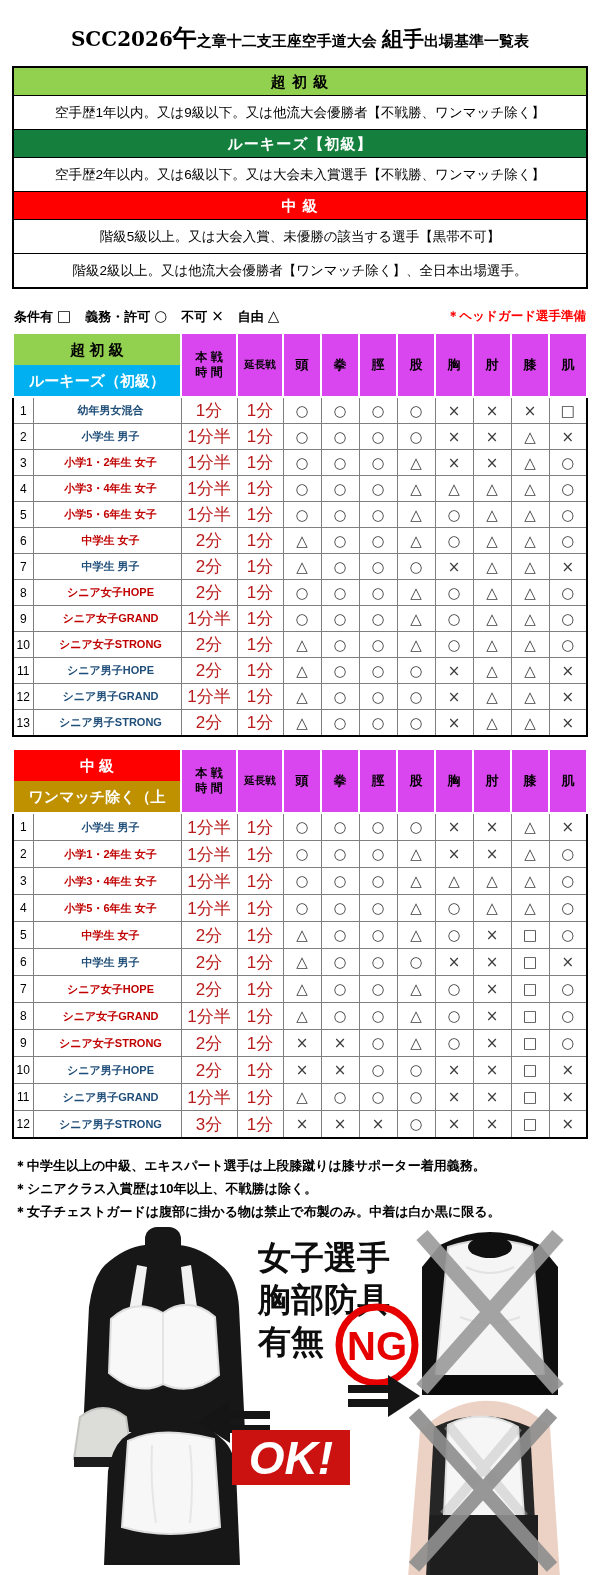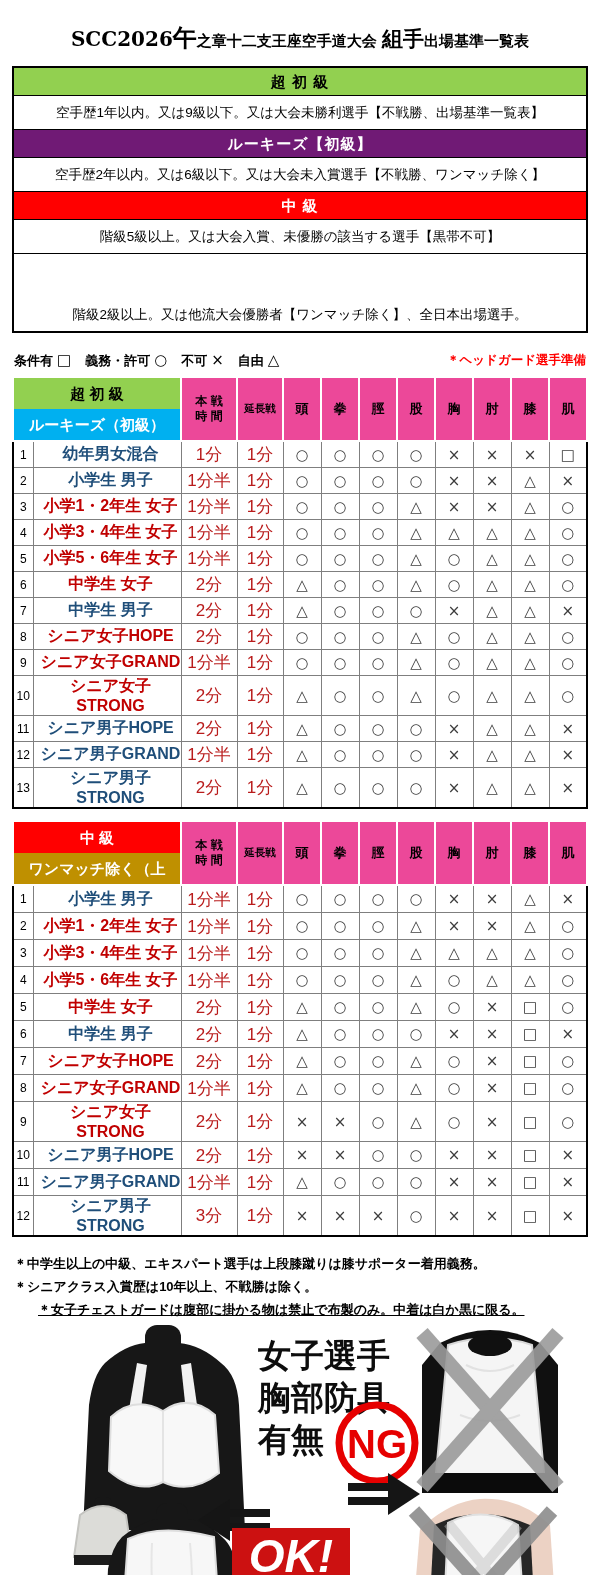--- a/index.html
+++ b/index.html
@@ -16,65 +16,65 @@
   .title .t-lg{font-size:20px;}
   .title .t-xl{font-size:24px;}
   .title .t-md{font-size:15px;}
   .title .t-kumite{font-size:21px;}
   
   .bands{margin:12px 12px 0;border:2px solid #000;}
   .band-head{height:27px;line-height:27px;text-align:center;font-weight:bold;
     font-size:15px;border-bottom:1px solid #000;letter-spacing:1px;}
   .band-desc{height:33px;line-height:33px;text-align:center;font-size:13.5px;
     border-bottom:1px solid #000;color:#000;}
-  .bands .band:last-child .band-desc{border-bottom:none;margin-top:44px;}
+  .bands .band:last-child .band-desc{border-bottom:none;}
   
   .legend-row{margin:18px 14px 0;display:flex;justify-content:space-between;align-items:center;}
   .legend{font-weight:bold;font-size:13px;color:#000;}
   .legend .sym{font-family:"DejaVu Sans",sans-serif;font-size:15px;font-weight:normal;margin:0 14px 0 4px;}
   .headguard-note{font-weight:bold;font-size:12.5px;margin-left:16px;}
   
   table.grid{border-collapse:collapse;table-layout:fixed;width:576px;margin:6px 12px 0;
     border:2px solid #000;}
   table.grid th,table.grid td{padding:0;}
-  table.grid thead th{background:#ec4899;border:2px solid #fff;color:#000;vertical-align:middle;}
+  table.grid thead th{background:#d946ef;border:2px solid #fff;color:#000;vertical-align:middle;}
   table.grid thead th.split{padding:0;border:2px solid #fff;background:#fff;}
   .split-top,.split-bot{height:31px;line-height:31px;text-align:center;font-weight:bold;font-size:15px;}
   .hd-time div{line-height:15px;font-size:12px;font-weight:bold;text-align:center;}
   .hd-ext{font-size:10.5px;font-weight:bold;text-align:center;}
   .hd-sym{font-size:13px;font-weight:bold;text-align:center;}
   table.grid tbody td{border:1px solid #7f7f7f;height:25px;text-align:center;background:#fff;}
   table.t2 tbody td{height:26px;}
   td.c-no{font-size:12px;color:#000;}
-  td.c-name{text-align:right;padding-left:7px !important;font-weight:bold;font-size:16px;}
+  td.c-name{text-align:right;padding-left:7px !important;font-weight:bold;font-size:11px;}
   td.c-time,td.c-ext{font-size:17px;color:#b91c1c;}
   td.c-mark{font-family:"DejaVu Sans",sans-serif;font-size:15px;color:#3d3d3d;}
   .name-blue{color:#1f4e79;}
   .name-red{color:#c00000;}
   
   .footnotes{margin:15px 14px 0;font-weight:bold;font-size:13px;line-height:23px;color:#000;}
-  .fn-u{text-decoration:underline;margin-left:24px;}
+  .fn-u{}
   
   .figure-wrap{margin-top:4px;text-align:center;}
   .fig-caption{font-family:"DejaVu Serif","Liberation Serif",serif;font-weight:bold;}
 </style>
 </head>
 <body>
 
 <div class="title">
   <span class="t-lg">SCC2026</span><span class="t-xl">午</span><span class="t-md">之章十二支王座空手道大会 </span><span class="t-kumite">組手</span><span class="t-md">出場基準一覧表</span>
 </div>
 
 <div class="bands">
   <div class="band">
     <div class="band-head" style="background: rgb(146, 208, 80); color: rgb(0, 0, 0);">超 初 級</div>
-    <div class="band-desc">空手歴1年以内。又は9級以下。又は大会未勝利選手【不戦勝、出場基準一覧表】</div>
+    <div class="band-desc">空手歴1年以内。又は9級以下。又は他流大会優勝者【不戦勝、ワンマッチ除く】</div>
   </div>
   <div class="band">
-    <div class="band-head" style="background: #701a75; color: rgb(255, 255, 255);">ルーキーズ【初級】</div>
+    <div class="band-head" style="background: #15803d; color: rgb(255, 255, 255);">ルーキーズ【初級】</div>
     <div class="band-desc">空手歴2年以内。又は6級以下。又は大会未入賞選手【不戦勝、ワンマッチ除く】</div>
   </div>
   <div class="band">
     <div class="band-head" style="background: rgb(255, 0, 0); color: rgb(255, 255, 255);">中 級</div>
     <div class="band-desc">階級5級以上。又は大会入賞、未優勝の該当する選手【黒帯不可】</div>
   </div>
   <div class="band">
     <div class="band-desc">階級2級以上。又は他流大会優勝者【ワンマッチ除く】、全日本出場選手。</div>
   </div>
 </div>

